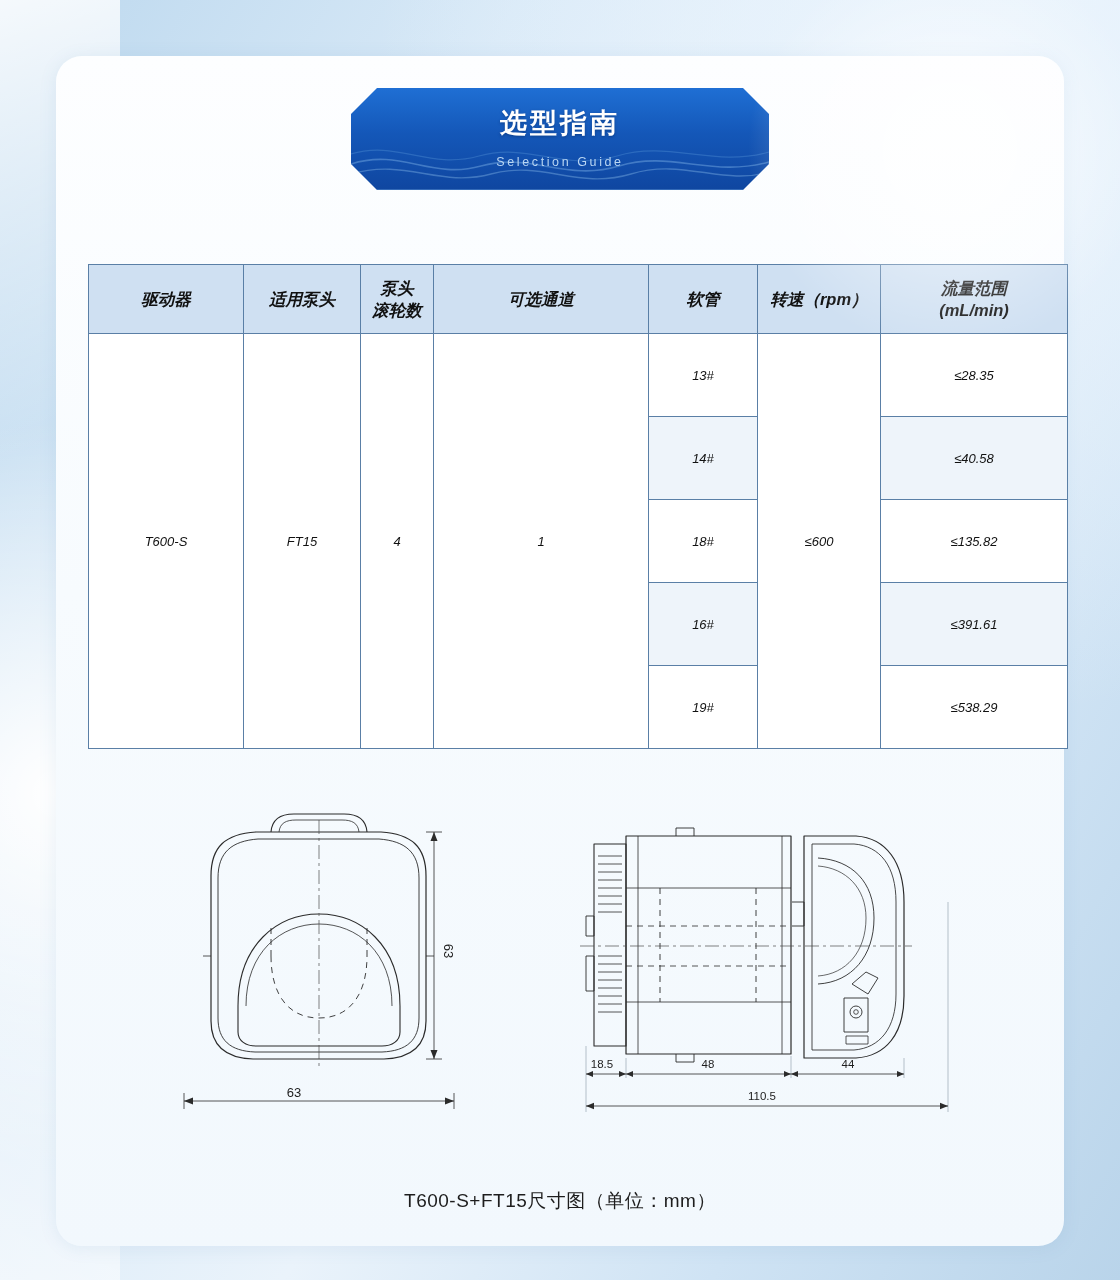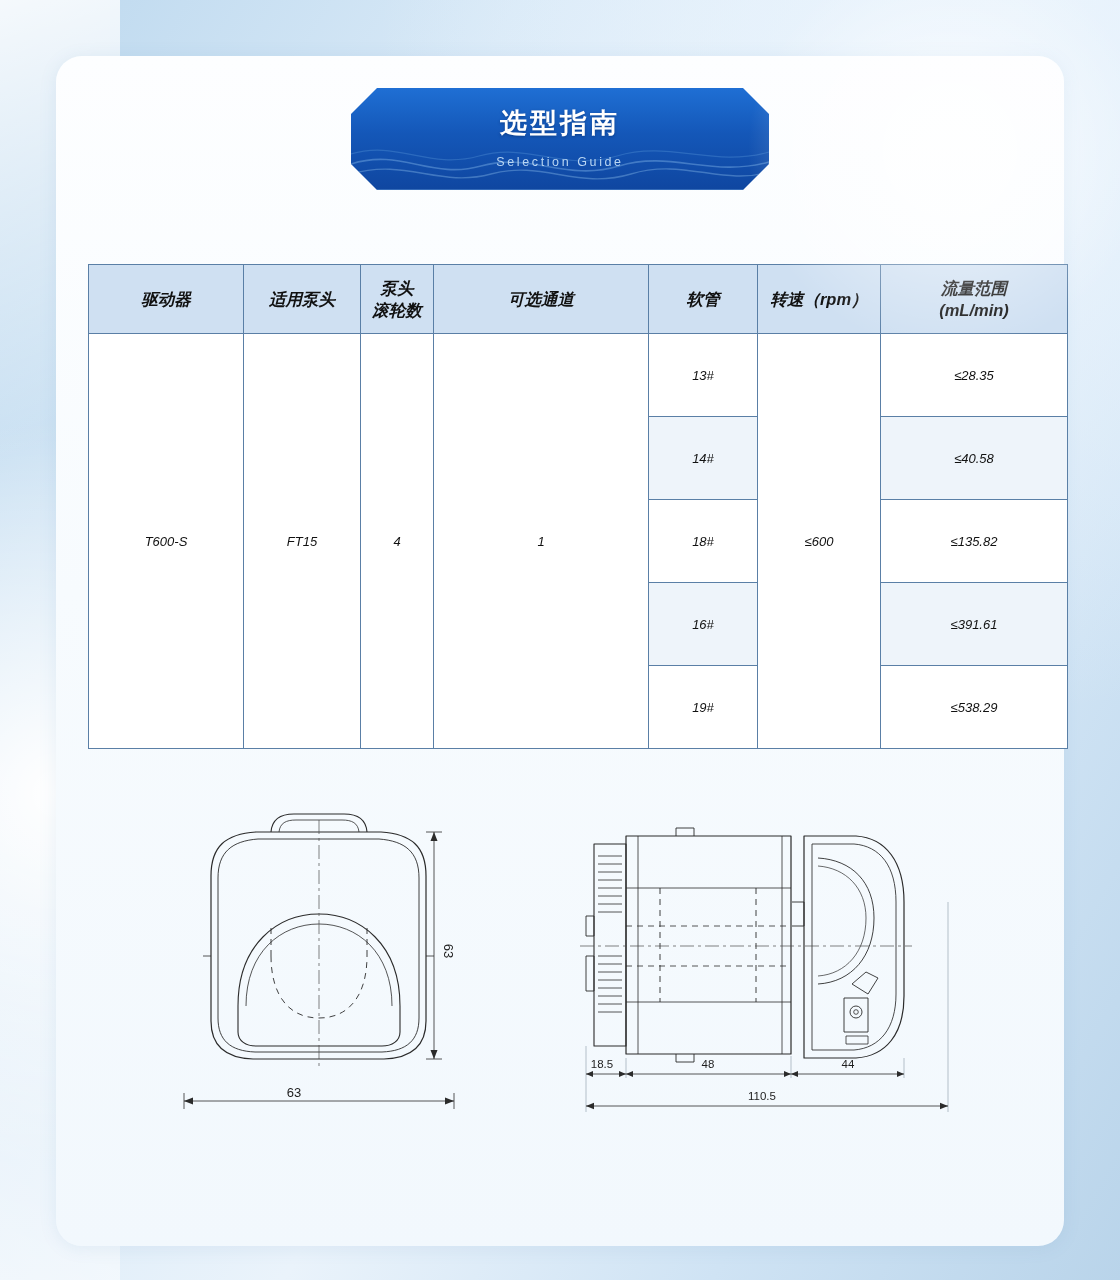--- a/index.html
+++ b/index.html
@@ -362,15 +362,16 @@
           <g stroke="#2b2b2b" stroke-width=".8" fill="none">
             <path d="M30,300 L392,300"></path>
             <path d="M30,300 l8,-3.2 l0,6.4 Z" fill="#2b2b2b" stroke="none"></path>
             <path d="M392,300 l-8,-3.2 l0,6.4 Z" fill="#2b2b2b" stroke="none"></path>
           </g>
           <text x="206" y="294" text-anchor="middle" font-family="'Liberation Sans', sans-serif" font-size="11.5" fill="#1d1d1d">110.5</text>
         </svg>
       </div>
     </div>
 
+    <div class="caption">T600-S+FT15尺寸图（单位：mm）</div>
 
   </div>
 </div>
 
 </body></html>

